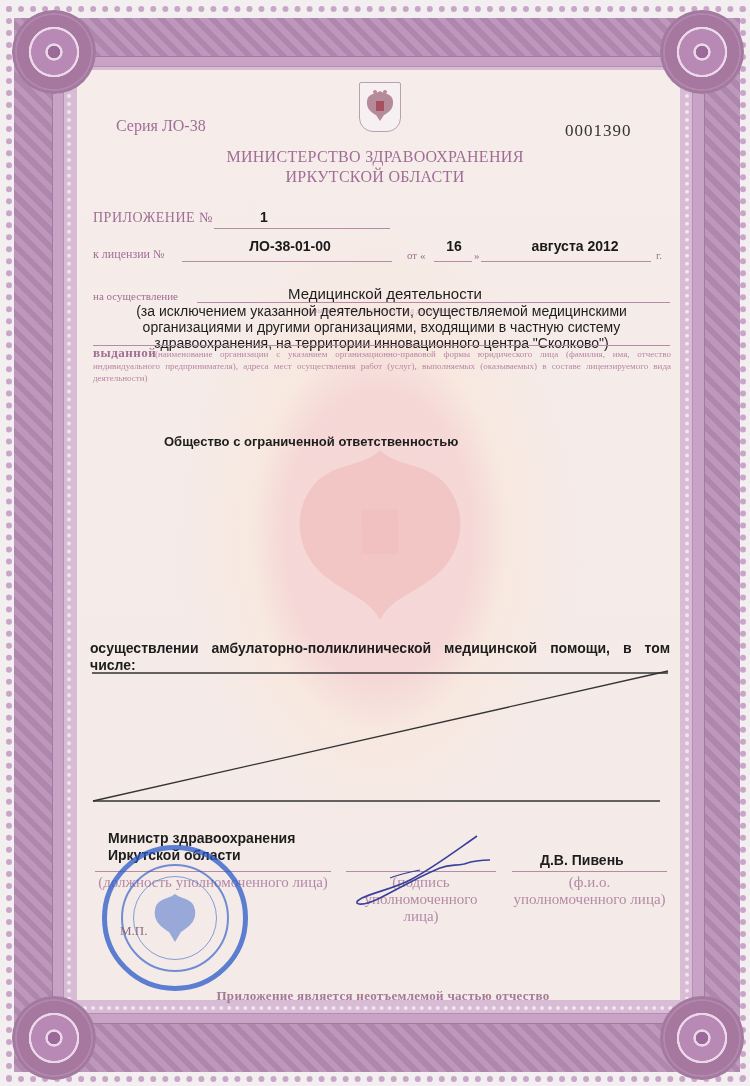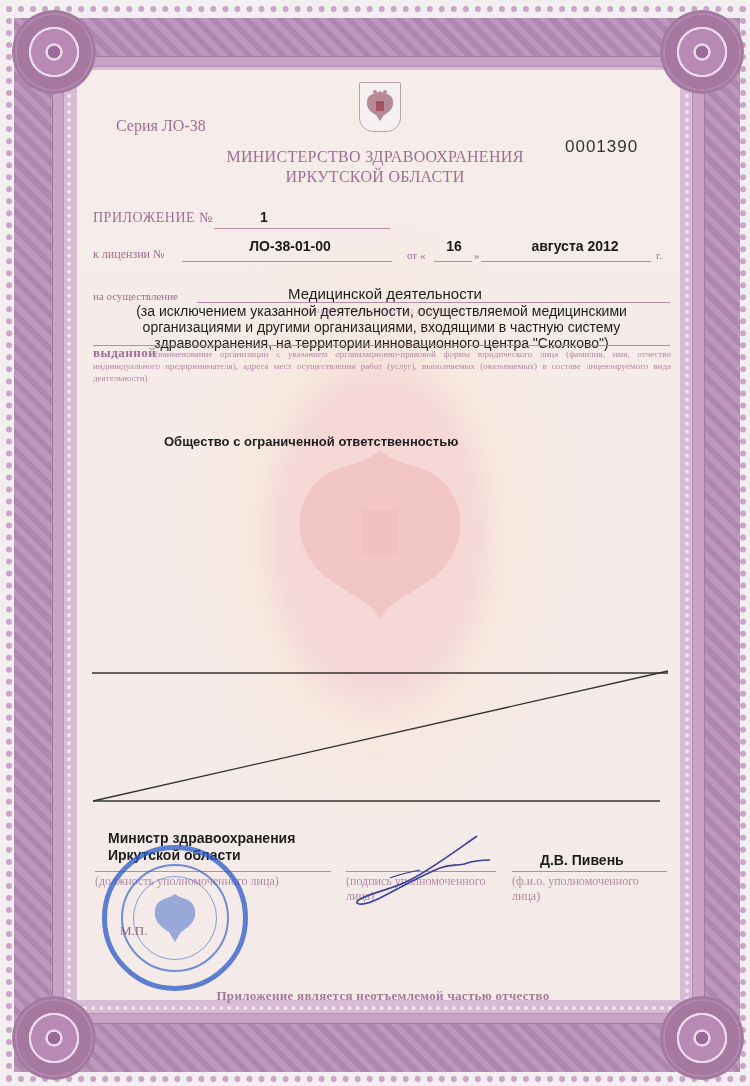--- a/index.html
+++ b/index.html
@@ -30,39 +30,39 @@
       #b387b0;
     box-shadow: 0 0 0 3px #a17a9e inset; }
   .corner.tl { left:12px; top:10px; }
   .corner.tr { right:6px; top:10px; }
   .corner.bl { left:12px; bottom:6px; }
   .corner.br { right:6px; bottom:6px; }
 
   
   .serif { font-family:"Liberation Serif","DejaVu Serif",serif; }
   .sans { font-family:"Liberation Sans","DejaVu Sans",sans-serif; }
-  .mono { font-family:Liberation Sans, sans-serif;margin-top:16px; }
+  .mono { font-family:Liberation Serif, serif; }
   .lbl { color:#a06e95; }
   .abs { position:absolute; }
   .filled { color:#1a1a1a; font-weight:bold; }
   .uline { position:absolute; height:0; border-top:1px solid #b78aa6; }
 
   .emblem { left:359px; top:82px; width:40px; height:48px; border:1px solid #b8a0ad;
     border-radius:2px 2px 14px 14px; background:#f7f0f2; }
   .emblem svg { display:block; }
 
   .series { left:116px; top:117px; font-size:16px; }
   .number { left:565px; top:121px; font-size:17px; color:#333; letter-spacing:1px; }
   .ministry { left:150px; width:450px; text-align:center; font-size:16px; letter-spacing:.3px; }
 
   .small-note { font-size:9px; line-height:12px; color:#b886a6; }
 
   .body-text { left:90px; width:580px; font-size:14px; line-height:17px; font-weight:bold; color:#1d1d1d; text-align:justify; text-align-last:justify; }
 
-  .caption { font-size:12px; color:#b48aa6; }
+  .caption { font-size:15px; color:#b48aa6; text-align:center; }
 
   .stamp { left:102px; top:845px; width:146px; height:146px; border-radius:50%;
     border:5px solid rgba(40,90,200,.75); box-sizing:border-box; }
   .stamp::before { content:""; position:absolute; inset:14px; border-radius:50%; border:2px solid rgba(40,90,200,.65); }
   .stamp::after { content:""; position:absolute; inset:26px; border-radius:50%; border:1px solid rgba(40,90,200,.55); }
 </style>
 </head>
 <body>
 
 <div class="page">
@@ -117,20 +117,21 @@
   <div class="uline" style="left:197px;top:302px;width:473px"></div>
   <div class="abs sans" style="left:160px;width:450px;text-align:center;top:285px;font-size:15px;font-weight:normal;color:#1d1d1d">Медицинской деятельности</div>
   <div class="abs serif" style="left:300px;top:306px;font-size:8px;color:#d9b3c8">(указывается лицензируемый вид деятельности)</div>
   <div class="abs sans" style="left:90px;width:583px;top:303px;font-size:14px;line-height:16px;text-align:center;color:#1d1d1d">(за исключением указанной деятельности, осуществляемой медицинскими организациями и другими организациями, входящими в частную систему здравоохранения, на территории инновационного центра "Сколково")</div>
   <div class="uline" style="left:93px;top:345px;width:577px"></div>
 
   <div class="abs small-note" style="left:93px;top:348px;width:578px;text-indent:62px;text-align:justify">(наименование организации с указанием организационно-правовой формы юридического лица (фамилия, имя, отчество индивидуального предпринимателя), адреса мест осуществления работ (услуг), выполняемых (оказываемых) в составе лицензируемого вида деятельности)</div>
   <div class="abs serif lbl" style="left:93px;top:345px;font-size:13px;font-weight:bold;letter-spacing:.5px">выданной</div>
   <div class="abs sans" style="left:164px;top:434px;font-size:13px;font-weight:bold;color:#1d1d1d">Общество с ограниченной ответственностью</div>
 
+  <div class="abs sans body-text" style="top:640px">осуществлении амбулаторно-поликлинической медицинской помощи, в том числе:</div>
 
   <svg class="abs" style="left:0;top:0" width="750" height="1086">
     <line x1="92" y1="673" x2="668" y2="673" stroke="#333" stroke-width="1.3"></line>
     <line x1="668" y1="671" x2="93" y2="801" stroke="#333" stroke-width="1.3"></line>
     <line x1="93" y1="801" x2="660" y2="801" stroke="#333" stroke-width="1.3"></line>
   </svg>
 
   <div class="abs sans" style="left:108px;top:830px;font-size:14px;font-weight:bold;color:#1d1d1d">Министр здравоохранения</div>
   <div class="abs sans" style="left:108px;top:847px;font-size:14px;font-weight:bold;color:#1d1d1d">Иркутской области</div>
   <div class="abs sans" style="left:540px;top:852px;font-size:14px;font-weight:bold;color:#1d1d1d">Д.В. Пивень</div>

